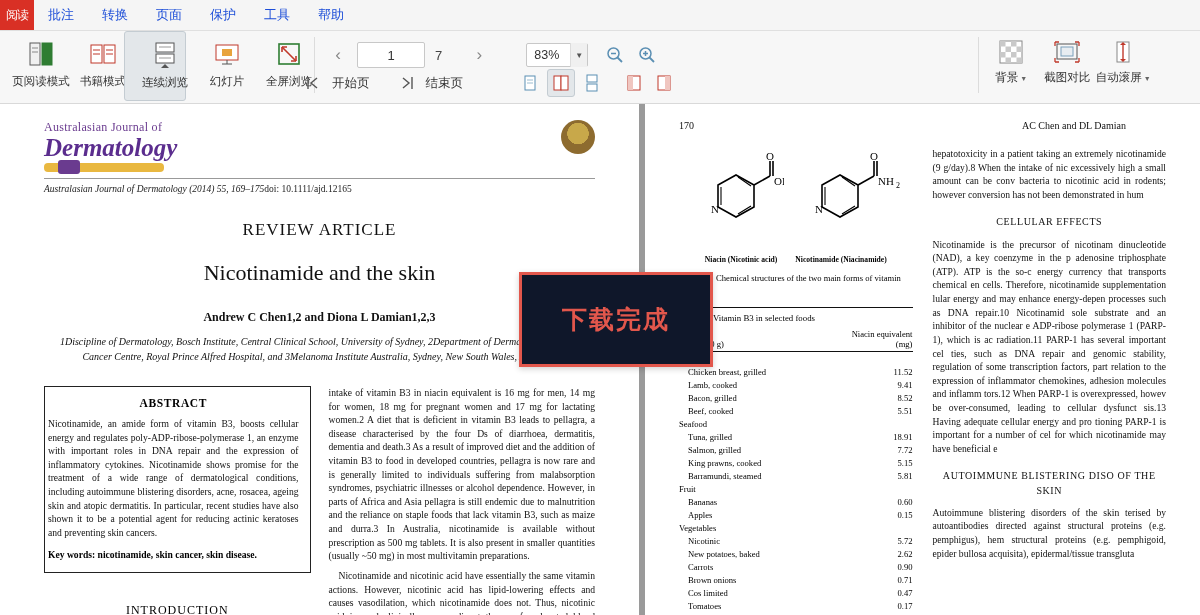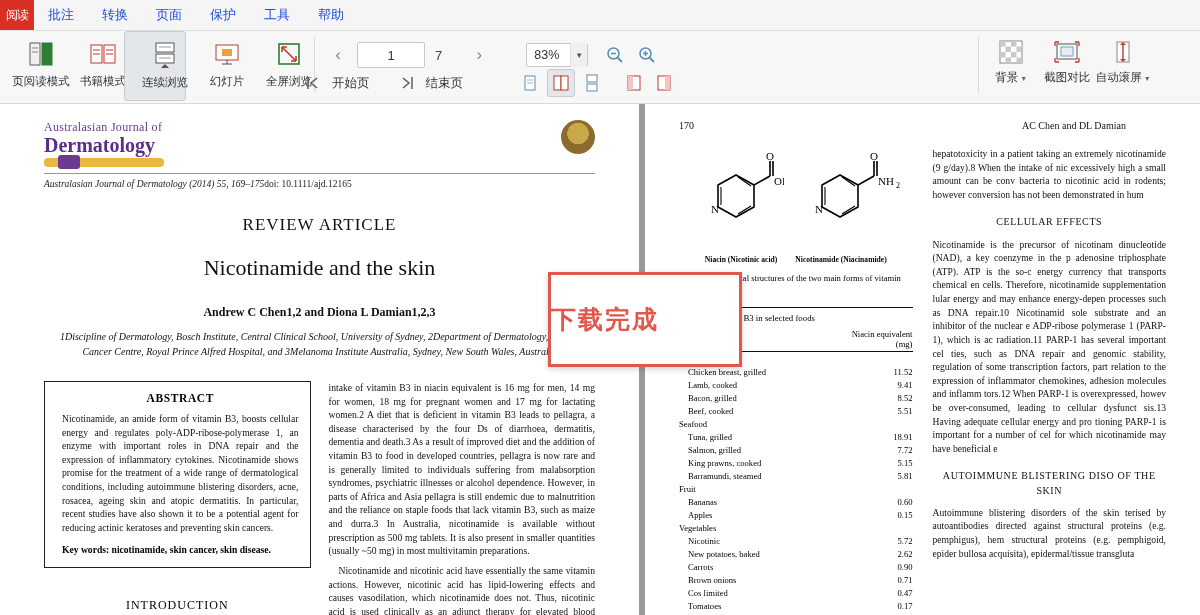--- a/index.html
+++ b/index.html
@@ -47,35 +47,35 @@
   .viewer{flex:1;position:relative;background:#9a9a9a;overflow:hidden;}
   .pages{display:flex;gap:6px;height:100%;}
   .page{background:#fff;height:100%;box-sizing:border-box;position:relative;overflow:hidden;}
   .page.left{width:639px;padding:16px 44px 0 44px;}
   .page.right{width:555px;padding:16px 34px 0 34px;}
 
   
   .jhead{display:flex;align-items:flex-start;justify-content:space-between;border-bottom:1px solid #999;padding-bottom:6px;}
   .jbrand{display:flex;flex-direction:column;}
   .jbrand .small{font-size:12px;color:#6a3b8f;font-family:"Liberation Serif", serif;letter-spacing:.3px;}
-  .jbrand .big{font-size:20px;color:#5b2d8e;font-family:"Liberation Serif", serif;font-weight:bold;line-height:1;}
+  .jbrand .big{font-size:25px;color:#5b2d8e;font-family:"Liberation Serif", serif;font-weight:bold;font-style:italic;line-height:1;}
   .brandbar{width:120px;height:9px;background:#e9b840;border-radius:4px;margin-top:3px;position:relative;}
   .brandbar:after{content:"";position:absolute;left:14px;top:-3px;width:22px;height:14px;background:#6a3b8f;border-radius:3px;}
   .crest{width:34px;height:34px;border-radius:50%;background:radial-gradient(circle at 50% 40%, #c8a84a 0 40%, #8d6b2f 41% 100%);}
   .jmeta{display:flex;justify-content:flex-start;font-family:Liberation Serif, serif;font-size:9.5px;color:#222;font-style:italic;margin-top:5px;}
   .jmeta .doi{font-style:normal;}
 
   .artkind{text-align:center;font-family:"Liberation Serif", serif;font-size:17px;letter-spacing:1px;margin-top:26px;color:#111;}
   .arttitle{text-align:center;font-family:"Liberation Serif", serif;font-size:22px;margin-top:20px;color:#111;}
   .authors{text-align:center;font-family:"Liberation Serif", serif;font-size:12px;font-weight:bold;margin-top:24px;color:#111;}
   .affil{text-align:center;font-family:"Liberation Serif", serif;font-size:10px;font-style:italic;margin-top:10px;line-height:1.45;color:#111;}
 
   .twocol{display:flex;gap:18px;margin-top:22px;}
   .col{flex:1;}
-  .abstract-box{border:1px solid #222;padding:10px 11px 12px 17px;}
+  .abstract-box{border:1px solid #222;padding:10px 11px 12px 3px;}
   .abstract-title{text-align:center;font-family:"Liberation Serif", serif;font-weight:bold;font-size:11.5px;letter-spacing:.6px;margin-bottom:8px;}
   .abstract-body{font-family:"Liberation Serif", serif;font-size:9.6px;line-height:1.42;text-align:justify;color:#111;}
   .keywords{font-family:"Liberation Serif", serif;font-size:9.6px;font-weight:bold;margin-top:10px;}
   .introhead{text-align:center;font-family:"Liberation Serif", serif;font-size:12px;letter-spacing:1px;margin-top:30px;}
   .bodytext{font-family:"Liberation Serif", serif;font-size:9.6px;line-height:1.42;text-align:justify;color:#111;}
   .bodytext p{margin:0 0 6px 0;text-indent:10px;}
   .bodytext p.first{text-indent:0;}
 
   
   .rhead{display:flex;justify-content:space-between;font-family:"Liberation Serif", serif;font-size:10px;color:#111;}
@@ -89,21 +89,21 @@
   .tbl{width:100%;border-collapse:collapse;font-family:"Liberation Serif", serif;font-size:8.6px;margin-top:4px;}
   .tbl th{text-align:left;font-weight:normal;vertical-align:bottom;padding:2px 0;border-bottom:1px solid #111;}
   .tbl th.num{text-align:right;width:64px;}
   .tbl td{padding:1.5px 0;}
   .tbl td.num{text-align:right;}
   .tbl .grp{font-weight:normal;}
   .tbl .ind{padding-left:9px;}
   .sechead{font-family:"Liberation Serif", serif;font-size:10px;text-align:center;letter-spacing:.6px;margin:14px 0 8px 0;}
 
   
-  .toast{position:absolute;left:548px;top:168px;width:188px;height:89px;background:#ffffff;border:3px solid #e2574c;display:flex;align-items:center;justify-content:flex-start;box-shadow:0 2px 6px rgba(0,0,0,.18);}
+  .toast{position:absolute;left:519px;top:168px;width:188px;height:89px;background:#0f172a;border:3px solid #e2574c;display:flex;align-items:center;justify-content:center;box-shadow:0 2px 6px rgba(0,0,0,.18);}
   .toast span{color:#e2574c;font-size:25px;font-weight:bold;letter-spacing:2px;}
 </style>
 </head>
 <body>
 
 <div class="app">
 
   <div class="menubar">
     <div class="logo">阅读</div>
     <div class="menu-item">批注</div>

